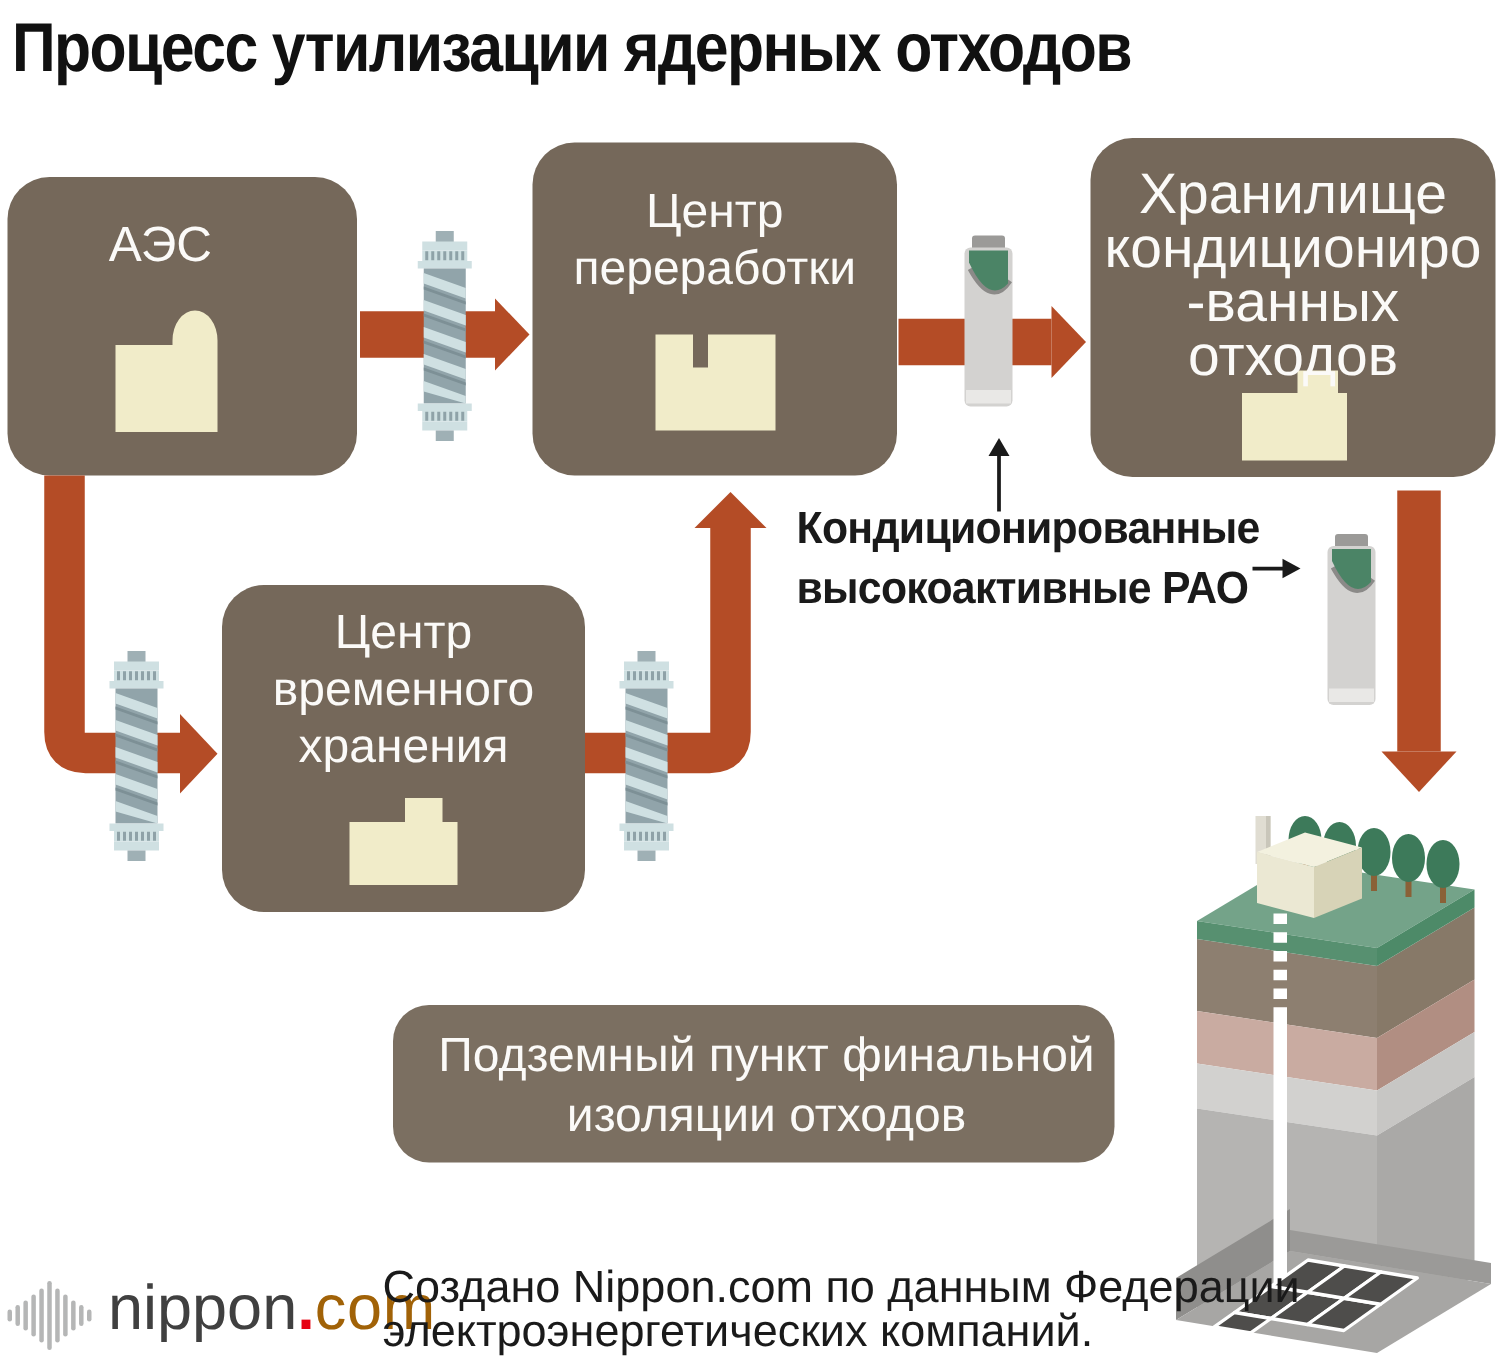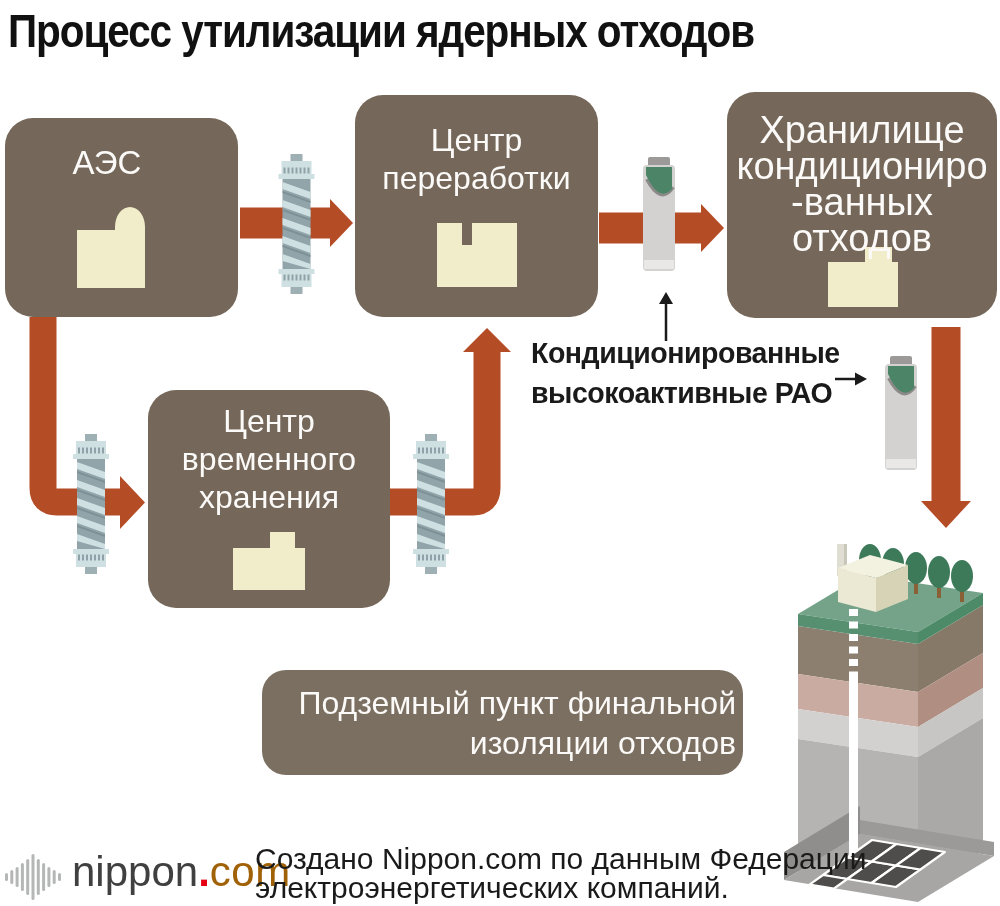--- a/index.html
+++ b/index.html
@@ -13,21 +13,21 @@
   .box-label{position:absolute;color:#FBFAF8;text-align:center;white-space:pre-line;z-index:3;}
   #npp-box{left:5px;top:118px;width:233px;height:199px;}
   #npp-label{left:5px;top:143px;width:204px;font-size:33px;line-height:40px;}
   #processing-box{left:355px;top:95px;width:243px;height:222px;}
   #processing-label{left:355px;top:121px;width:243px;font-size:32px;line-height:38px;}
   #conditioned-box{left:727px;top:92px;width:270px;height:226px;}
   #conditioned-label{left:727px;top:112px;width:270px;font-size:38px;line-height:36px;}
   #temporary-box{left:148px;top:390px;width:242px;height:218px;}
   #temporary-label{left:148px;top:402px;width:242px;font-size:32px;line-height:38px;}
   #final-box{left:262px;top:670px;width:481px;height:105px;background:#7B6F61;border-radius:24px;}
-  #final-label{left:286px;top:683px;width:450px;font-size:32px;line-height:40px;text-align:right;}
+  #final-label{left:286px;top:683px;width:450px;font-size:32px;line-height:40px;text-align:center;}
   #hlw-annotation{left:531px;top:333px;font-size:30px;font-weight:700;line-height:40px;
                   color:#1A1A1A;white-space:pre-line;transform:scaleX(0.95);
                   transform-origin:left top;z-index:3;letter-spacing:-0.5px;}
   #overlay-svg{position:absolute;left:0;top:0;z-index:2;pointer-events:none;}
   #logo-text{left:72px;top:848px;font-size:42px;z-index:3;white-space:nowrap;}
   #logo-text .n{font-weight:400;color:#404040;}
   #logo-text .d{font-weight:700;color:#E60012;}
   #logo-text .c{font-weight:300;color:#a16207;letter-spacing:0.5px;}
   #credit{left:255px;top:844px;font-size:30px;line-height:29px;color:#1A1A1A;
           white-space:pre-line;z-index:3;}

